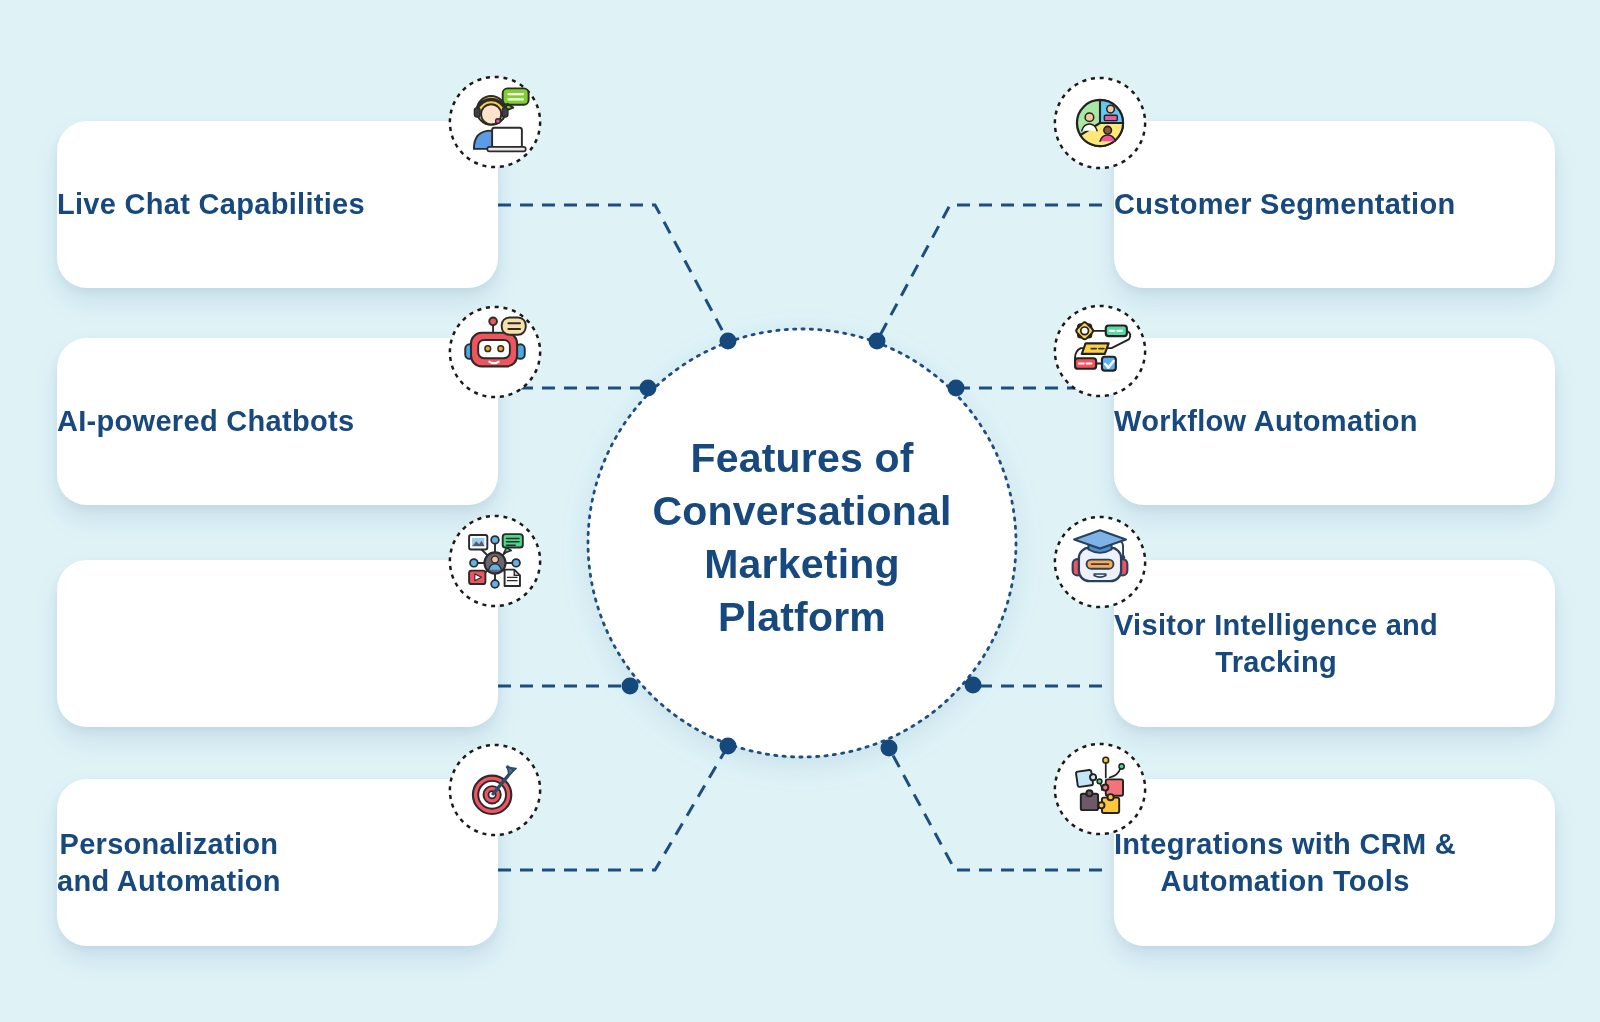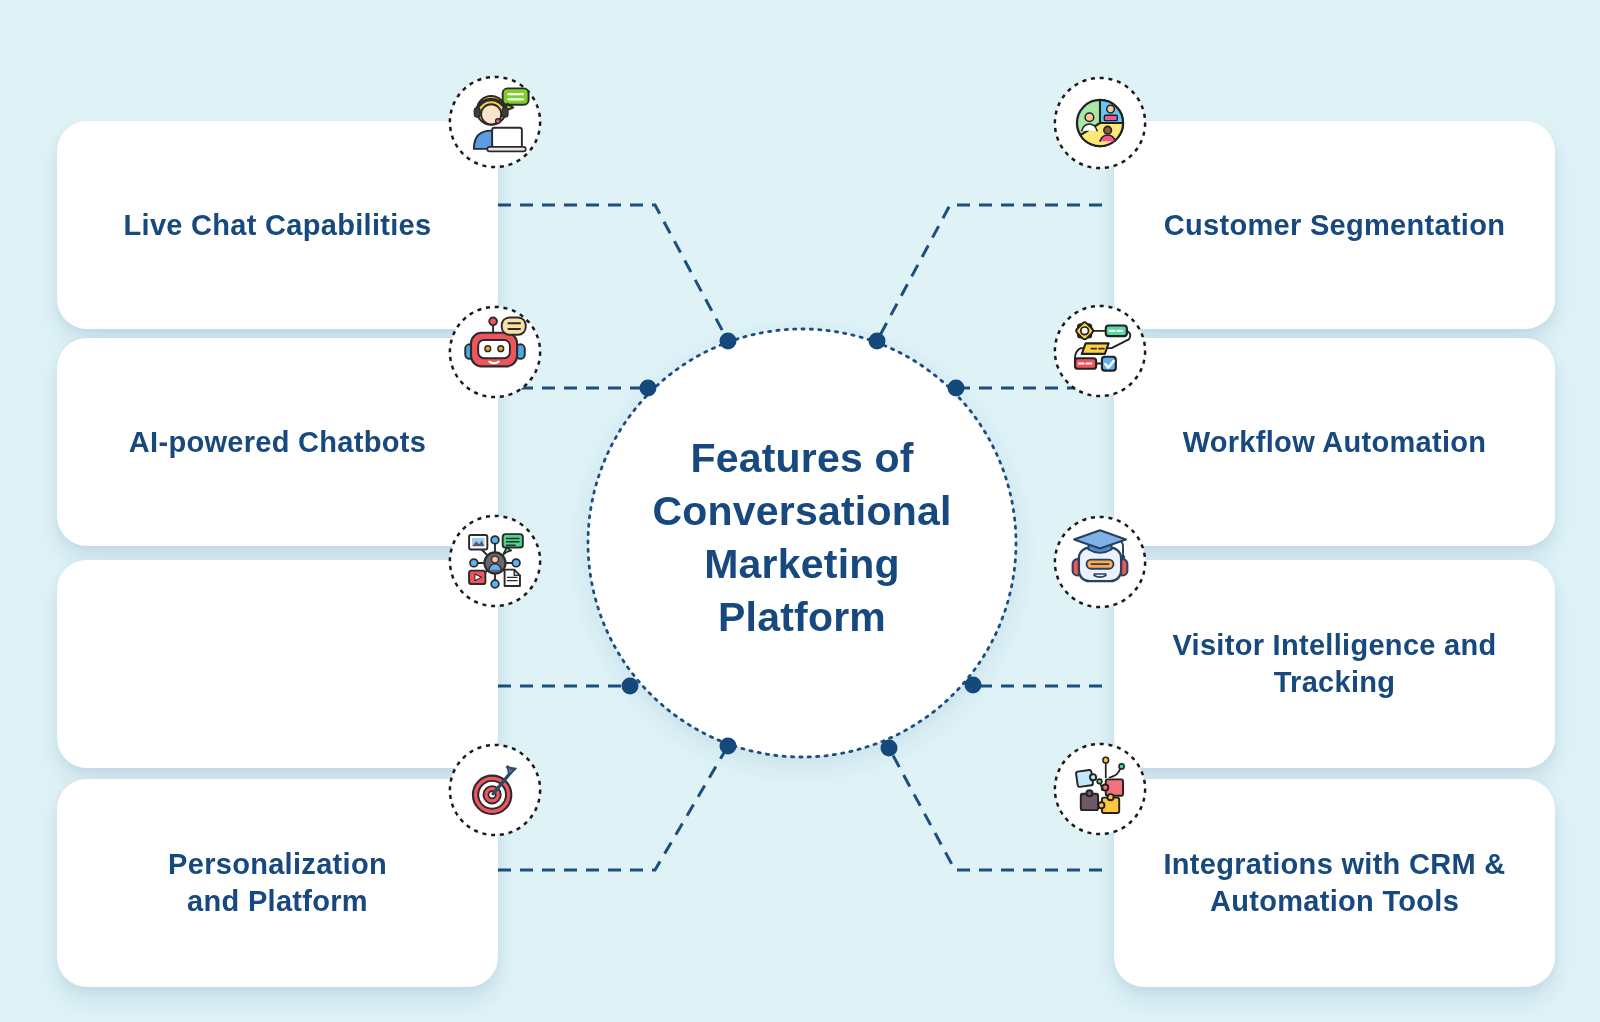--- a/index.html
+++ b/index.html
@@ -14,24 +14,24 @@
   body{
     background:var(--background);
     font-family:"Liberation Sans","DejaVu Sans",sans-serif;
     position:relative;
   }
   .stage{position:absolute;inset:0;width:1600px;height:1022px;}
   svg.wires{position:absolute;left:0;top:0;z-index:1;}
   .center-circle{filter:drop-shadow(0 8px 14px rgba(23,73,126,.10));}
 
   .card{
-    position:absolute;width:441px;height:208px;background:var(--card);
+    position:absolute;width:441px;height:167px;background:var(--card);
     border-radius:30px;z-index:2;
     box-shadow:0 14px 26px rgba(23,73,126,.10),0 4px 10px rgba(23,73,126,.06);
-    display:flex;align-items:center;justify-content:center;text-align:center;
+    display:flex;align-items:center;justify-content:flex-start;text-align:center;
   }
   .card.left{left:57px;}
   .card.right{left:1102px;margin-left:12px;}
   .card-label{
     color:var(--text);font-size:29px;font-weight:700;line-height:37px;
     letter-spacing:.3px;
   }
   .card-label span{display:block;}
 
   .badge{position:absolute;width:96px;height:96px;z-index:3;}
@@ -94,21 +94,21 @@
       <span></span>
     </div>
   </div>
   <div class="card left" style="top:560px">
     <div class="card-label">
     </div>
   </div>
   <div class="card left" style="top:779px">
     <div class="card-label">
       <span>Personalization</span>
-      <span>and Platform</span>
+      <span>and Automation</span>
     </div>
   </div>
 
   <div class="card right" style="top:121px">
     <div class="card-label">
       <span>Customer Segmentation</span>
       <span></span>
     </div>
   </div>
   <div class="card right" style="top:338px">

